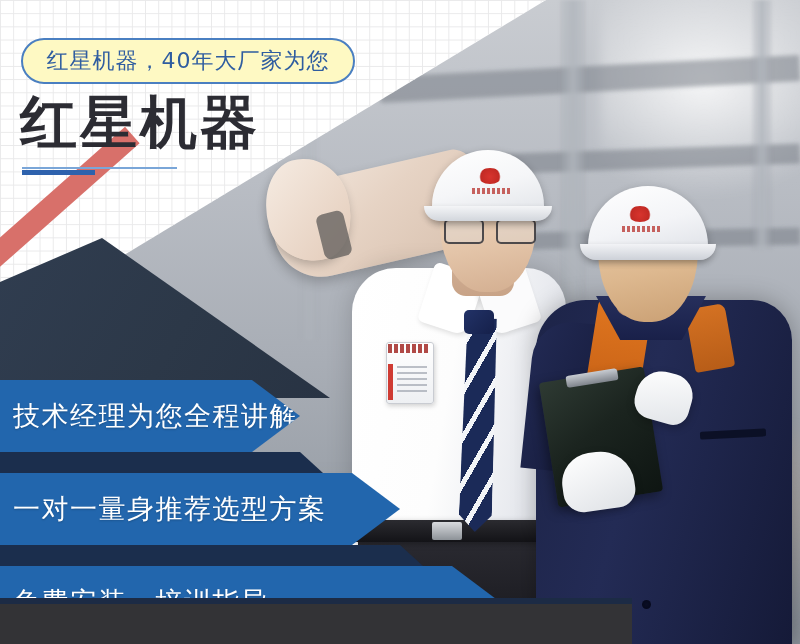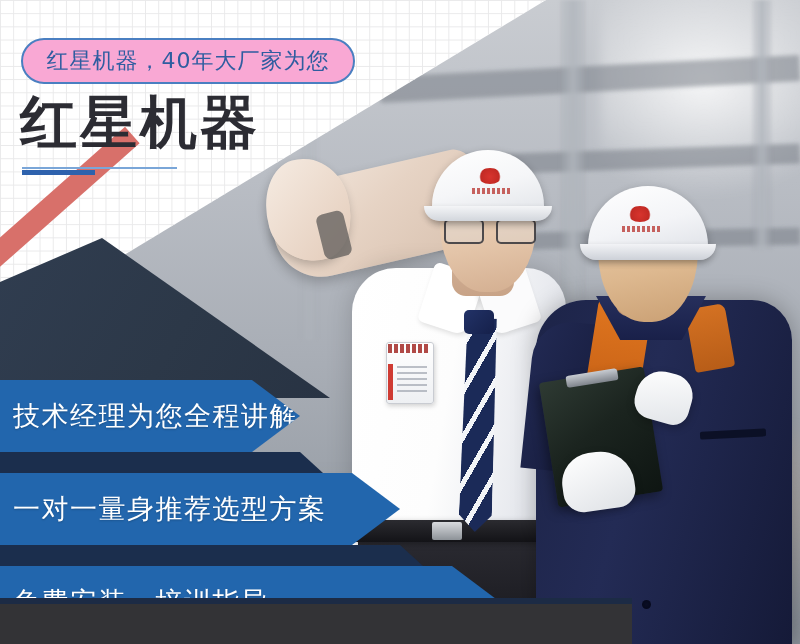--- a/index.html
+++ b/index.html
@@ -358,21 +358,21 @@
     position: absolute; left: 0; bottom: 40px; width: 632px; height: 6px;
     background: #1c2b45;
   }
 
   
   .badge {
     position: absolute;
     left: 21px; top: 38px;
     width: 334px; height: 46px;
     box-sizing: border-box;
-    background: #f9a8d4;
+    background: #fef9c3;
     border: 2px solid #4a7fc1;
     border-radius: 23px;
     display: flex;
     align-items: center;
     justify-content: center;
   }
   .badge-text {
     color: #2f5da0;
     font-size: 22px;
     letter-spacing: 1px;

